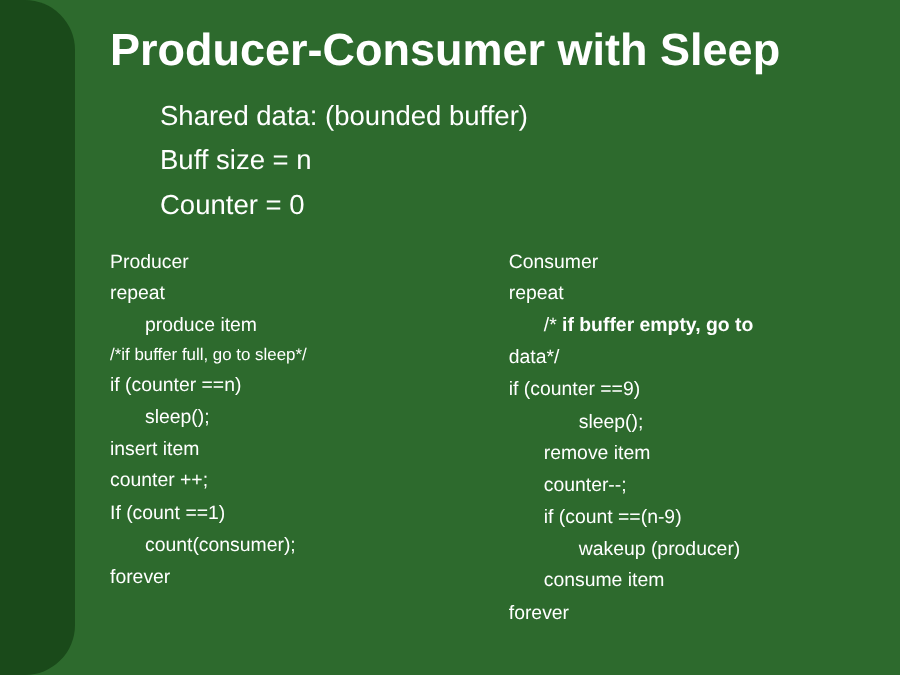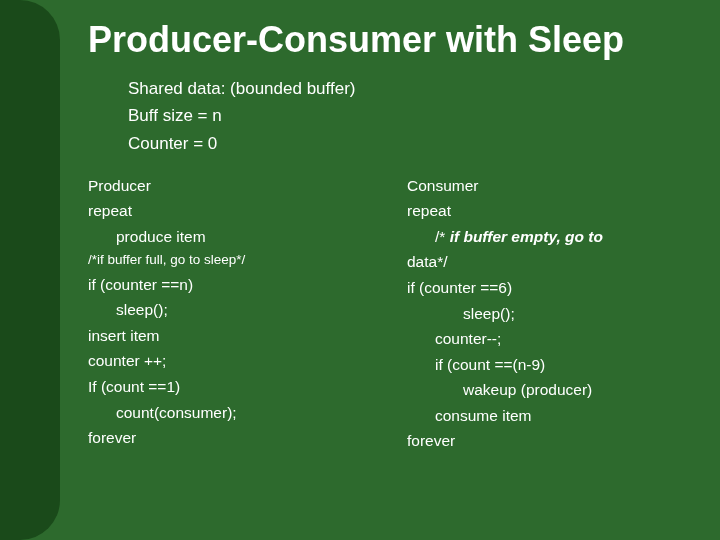--- a/index.html
+++ b/index.html
@@ -34,21 +34,21 @@
 
     .title {
       font-size: 36px;
       font-weight: bold;
       color: #ffffff;
       margin-bottom: 14px;
       line-height: 1.2;
     }
 
     .shared-data {
-      font-size: 17px;
+      font-size: 22px;
       color: #ffffff;
       margin-bottom: 16px;
       margin-left: 40px;
       line-height: 1.6;
     }
 
     .columns {
       display: flex;
       gap: 30px;
       margin-top: 8px;
@@ -69,21 +69,20 @@
 
     .indent1 { margin-left: 28px; }
     .indent2 { margin-left: 56px; }
 
     .italic-comment {
       font-size: 13.5px;
     }
 
     .bold-italic {
       font-weight: bold;
-      font-style: italic;
     }
   </style>
 </head>
 <body>
 
 <div class="left-curve"></div>
 
 <div class="slide-content">
 
   <div class="title">Producer-Consumer with Sleep</div>
@@ -110,22 +109,23 @@
       <div>forever</div>
     </div>
 
     <div class="col code-block">
       <div>Consumer</div>
       <div>repeat</div>
       <div class="indent1">
         <span>/* </span><span class="bold-italic">if buffer empty, go to</span>
       </div>
       <div>data*/</div>
-      <div>if (counter ==6)</div>
+      <div>if (counter ==9)</div>
       <div class="indent2">sleep();</div>
+      <div class="indent1">remove item</div>
       <div class="indent1">counter--;</div>
       <div class="indent1">if (count ==(n-9)</div>
       <div class="indent2">wakeup (producer)</div>
       <div class="indent1">consume item</div>
       <div>forever</div>
     </div>
 
   </div>
 </div>
 

